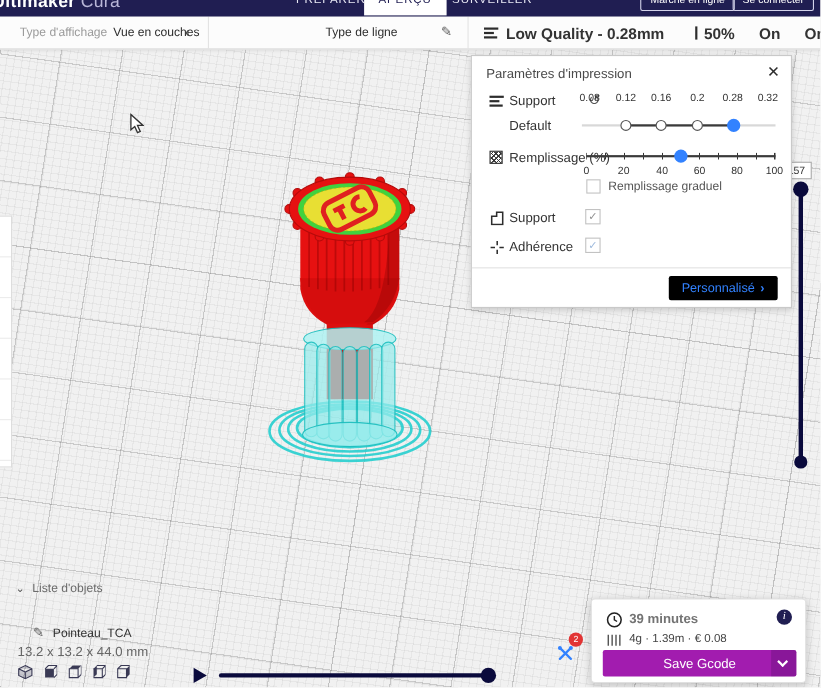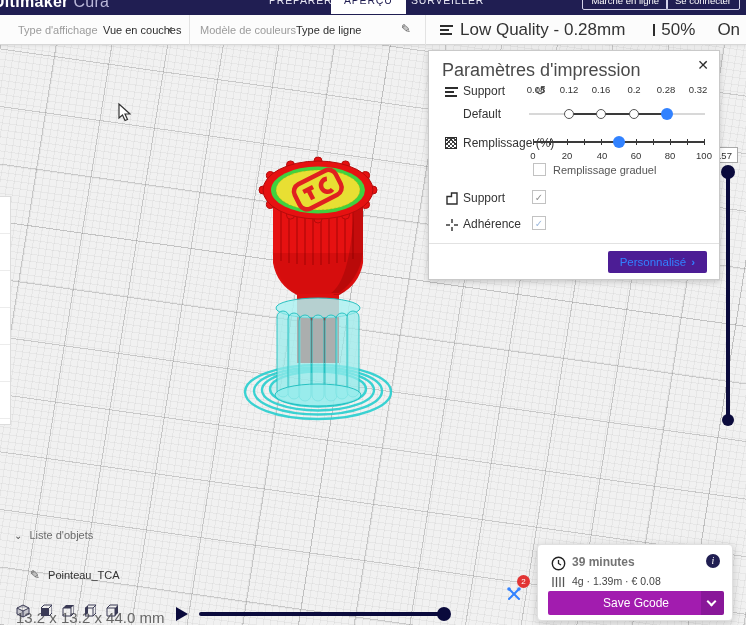--- a/index.html
+++ b/index.html
@@ -32,46 +32,46 @@
 
   
   #view-bar { position:absolute; left:0; top:15px; width:746px; height:30px;
     background:#fcfcfc; border-bottom:1px solid #d7d7d7; z-index:25; box-shadow:0 1px 3px rgba(0,0,0,0.08); }
   .vb-sec { position:absolute; top:0; height:30px; border-right:1px solid #e3e3e3; }
   .vb-lbl { position:absolute; top:0; line-height:30px; font-size:11px; color:#9b9b9b; white-space:nowrap; }
   .vb-val { position:absolute; top:0; line-height:30px; font-size:11px; color:#2d2d2d; white-space:nowrap; }
   .vb-chevron { position:absolute; top:0; line-height:29px; font-size:14px; color:#444; }
   .pencil { font-size:12px; color:#555; transform:rotate(0deg); }
   #summary-sec { display:flex; align-items:center; padding-left:14px; border-right:none; }
-  .sum-txt { font-size:17px; color:#333; white-space:nowrap; }
+  .sum-txt { font-size:14px; color:#333; white-space:nowrap;font-weight:bold; }
   .bars-icon { display:inline-block; width:13px; }
   .bars-icon i { display:block; height:2px; background:#2d2d2d; margin:2px 0; }
   .bars-icon i:nth-child(1){width:13px;} .bars-icon i:nth-child(2){width:9px;} .bars-icon i:nth-child(3){width:12px;}
   .hatch-icon { display:inline-block; width:12px; height:12px; border:1px solid #2d2d2d;
     background:repeating-linear-gradient(45deg, rgba(45,45,45,.9) 0 1px, transparent 1px 3px),
                repeating-linear-gradient(-45deg, rgba(45,45,45,.9) 0 1px, transparent 1px 3px); }
 
   
   #settings-panel { position:absolute; left:428px; top:50px; width:292px; height:230px;
     background:#fff; border:1px solid #c9c9c9; box-shadow:0 2px 6px rgba(0,0,0,0.18); z-index:20; }
-  #sp-title { position:absolute; left:13px; top:9px; font-size:18px; color:#4a4a4a; }
+  #sp-title { position:absolute; left:13px; top:9px; font-size:12px; color:#4a4a4a; }
   #sp-close { position:absolute; right:10px; top:6px; font-size:14px; color:#2d2d2d; cursor:pointer; }
   .sp-label { position:absolute; font-size:12px; color:#333; }
   .sp-ticklbl { position:absolute; font-size:9.5px; color:#333; width:24px; text-align:center; }
   .track { position:absolute; height:2px; background:#d8d8d8; }
   .track-dark { position:absolute; height:2px; background:#3a3a3a; }
   .knob-hollow { position:absolute; width:10px; height:10px; border-radius:50%;
     background:#fff; border:1.5px solid #555; cursor:pointer; }
   .knob-blue { position:absolute; width:12px; height:12px; border-radius:50%;
     background:#3282ff; cursor:pointer; }
   .cbx { position:absolute; width:14px; height:14px; border:1px solid #c2c2c2; background:#fff;
     font-size:10px; text-align:center; line-height:13px; cursor:pointer; }
   #sp-footer-divider { position:absolute; left:0; top:192px; width:100%; height:1px; background:#e2e2e2; }
   #custom-btn { position:absolute; right:12px; top:200px; height:22px; line-height:22px;
-    padding:0 12px; background:#4c1d95; color:#3282ff; font-size:11.5px; border-radius:2px; cursor:pointer; }
+    padding:0 12px; background:#000000; color:#3282ff; font-size:11.5px; border-radius:2px; cursor:pointer; }
   #custom-btn b { font-weight:bold; margin-left:5px; }
   .reset-icon { position:absolute; font-size:13px; color:#555; cursor:pointer; }
 
   
   #layer-value-box { position:absolute; left:710px; top:147px; width:28px; height:16px;
     background:#fff; border:1px solid #a8a8a8; font-size:9.5px; color:#333;
     text-align:center; line-height:15px; z-index:15; }
   #layer-track { position:absolute; left:726px; top:168px; width:4px; height:256px;
     background:#0a0a3c; border-radius:2px; cursor:pointer; z-index:14; }
   #layer-handle-top { position:absolute; left:721px; top:165px; width:14px; height:14px;
@@ -88,21 +88,21 @@
     border-radius:50%; background:#0a0a3c; cursor:pointer; }
 
   
   #objlist-header { position:absolute; left:14px; top:529px; font-size:11px; color:#6b6b6b; cursor:pointer; }
   #objlist-header .chev { font-size:10px; color:#555; margin-right:7px; }
   #objlist-box { position:absolute; left:14px; top:544px; width:120px; height:22px;
     background:#fff; border:1px solid #c6c6c6; font-size:11px; color:#333;
     line-height:21px; padding-left:6px; cursor:pointer; }
   #obj-name-row { position:absolute; left:30px; top:568px; font-size:11px; color:#333; }
   #obj-name-row .pencil { margin-right:8px; }
-  #obj-dims { position:absolute; left:16px; top:585px; font-size:15px; color:#666;margin-top:24px; }
+  #obj-dims { position:absolute; left:16px; top:585px; font-size:12px; color:#666; }
   #view-cubes { position:absolute; left:16px; top:604px; display:flex; gap:8px; }
   #view-cubes svg { cursor:pointer; }
 
   
   #output-panel { position:absolute; left:537px; top:544px; width:196px; height:77px;
     background:#fff; border:1px solid #e0e0e0; border-radius:4px;
     box-shadow:0 2px 8px rgba(0,0,0,0.18); z-index:20; }
   #time-text { position:absolute; left:34px; top:10px; font-size:12px; font-weight:bold; color:#737373; }
   #material-text { position:absolute; left:34px; top:30px; font-size:10.5px; color:#444; }
   #info-icon { position:absolute; right:12px; top:9px; width:14px; height:14px; border-radius:50%;
@@ -219,21 +219,20 @@
     <div class="hdr-btn" style="right:6px">Se connecter</div>
   </div>
 
   <div id="view-bar">
     <div class="vb-sec" style="left:0;width:190px">
       <span class="vb-lbl" style="left:18px">Type d'affichage</span>
       <span class="vb-val" style="left:103px">Vue en couches</span>
       <span class="vb-chevron" style="left:168px">‹</span>
     </div>
     <div class="vb-sec" style="left:186px;width:240px">
-      <span class="vb-lbl" style="left:14px">Modèle de couleurs</span>
       <span class="vb-val" style="left:110px">Type de ligne</span>
       <span class="vb-chevron pencil" style="left:215px">✎</span>
     </div>
     <div class="vb-sec" id="summary-sec" style="left:426px;width:320px">
       <span class="bars-icon" style="margin-right:7px">
           <i></i>
           <i></i>
           <i></i>
         </span>
       <span class="sum-txt" style="margin-right:28px">Low Quality - 0.28mm</span>

